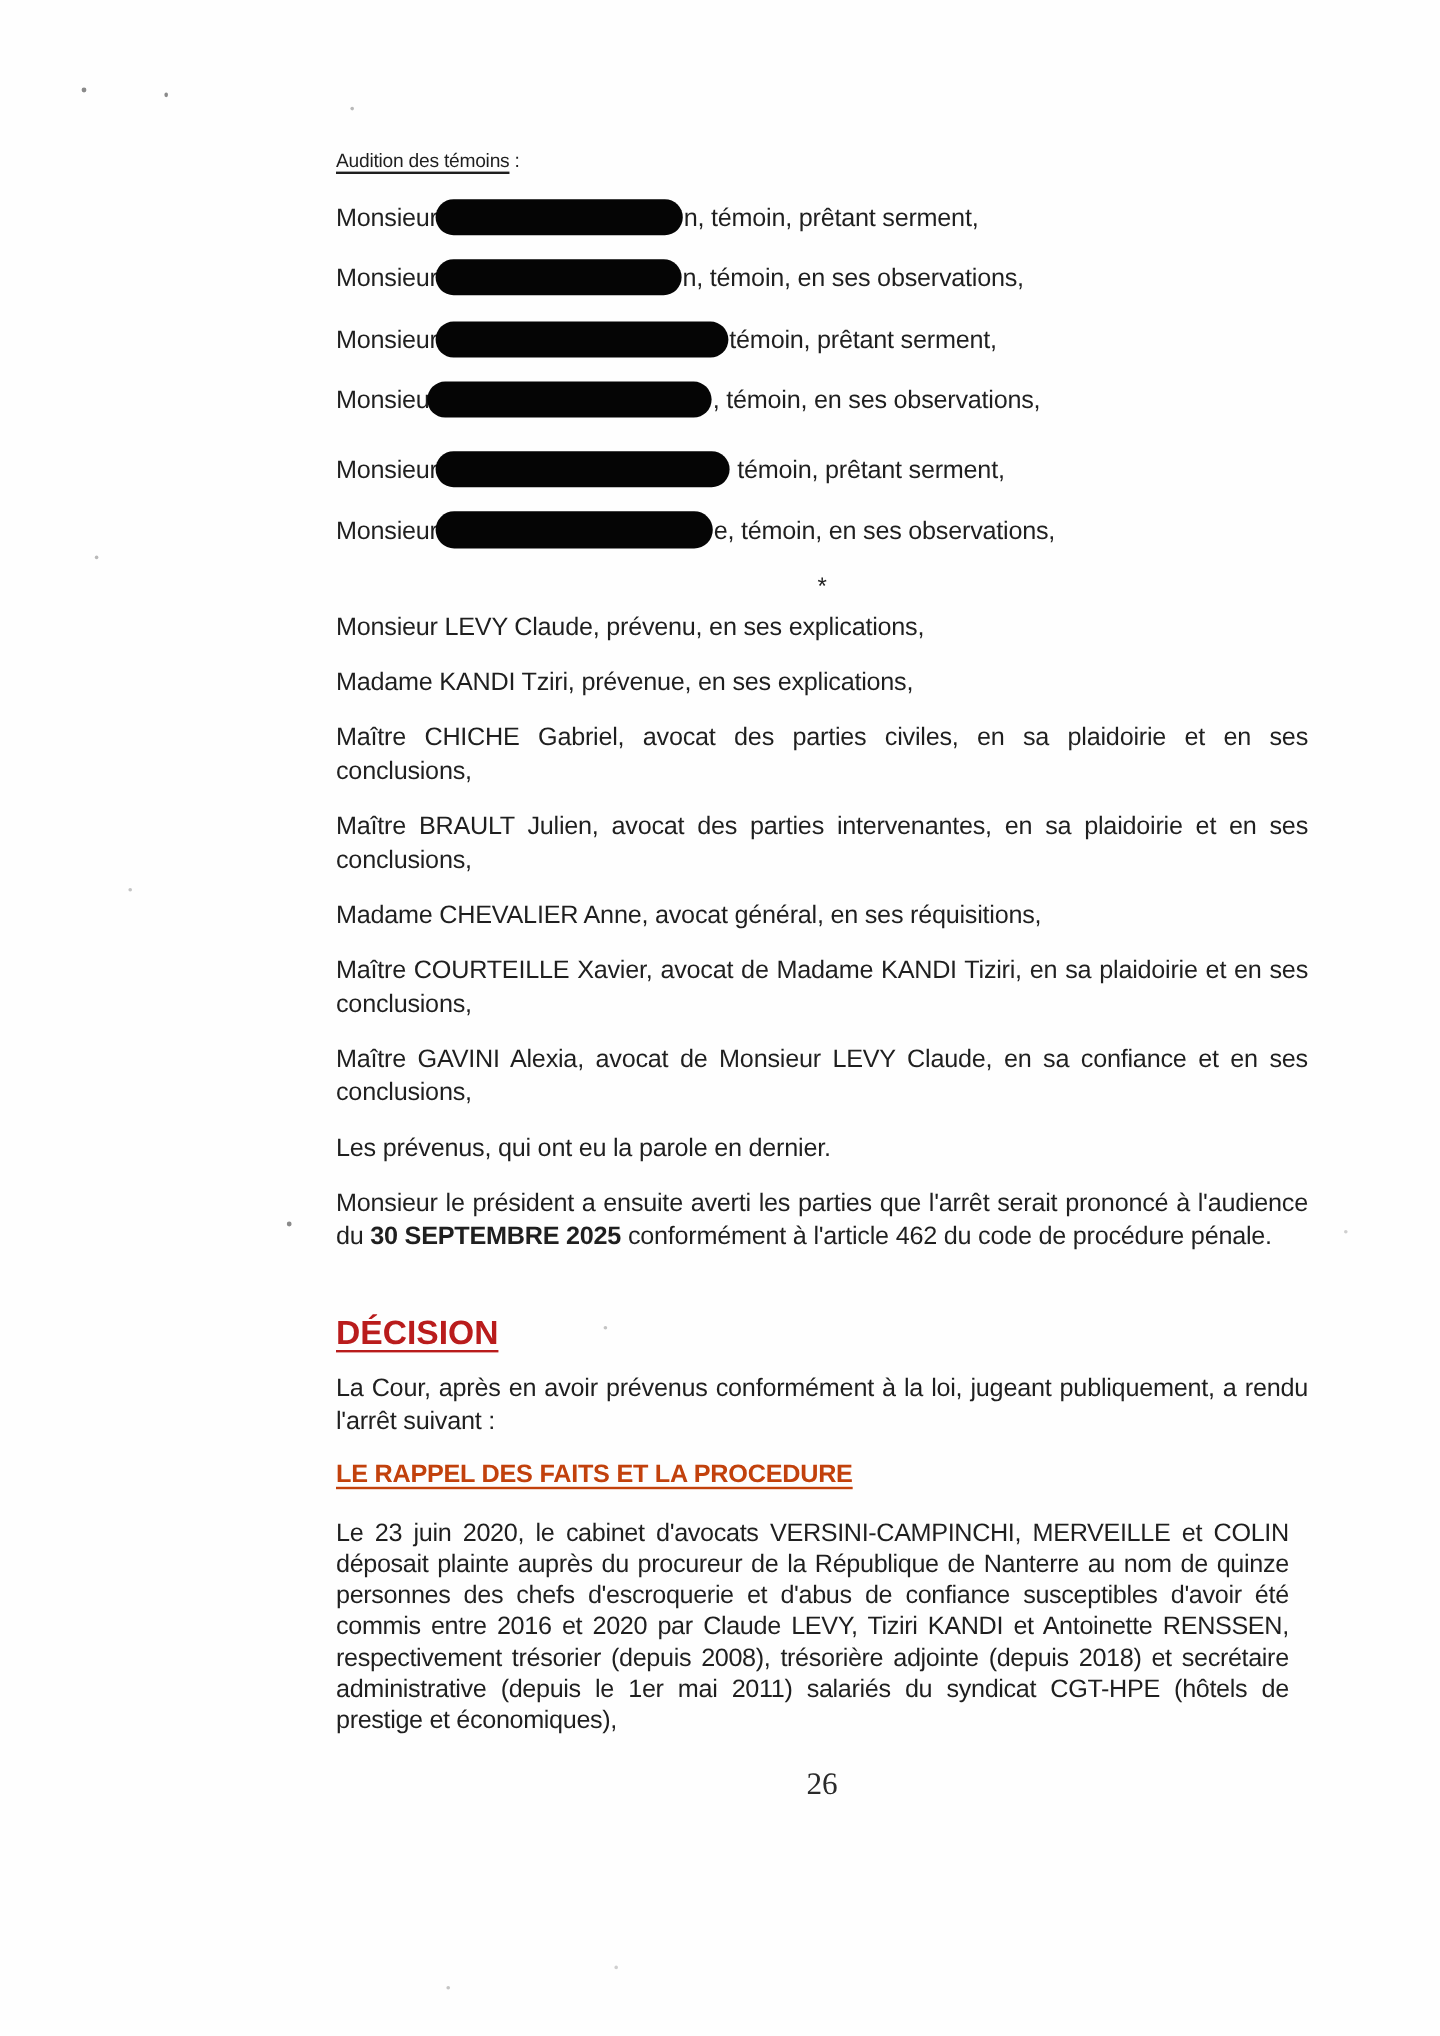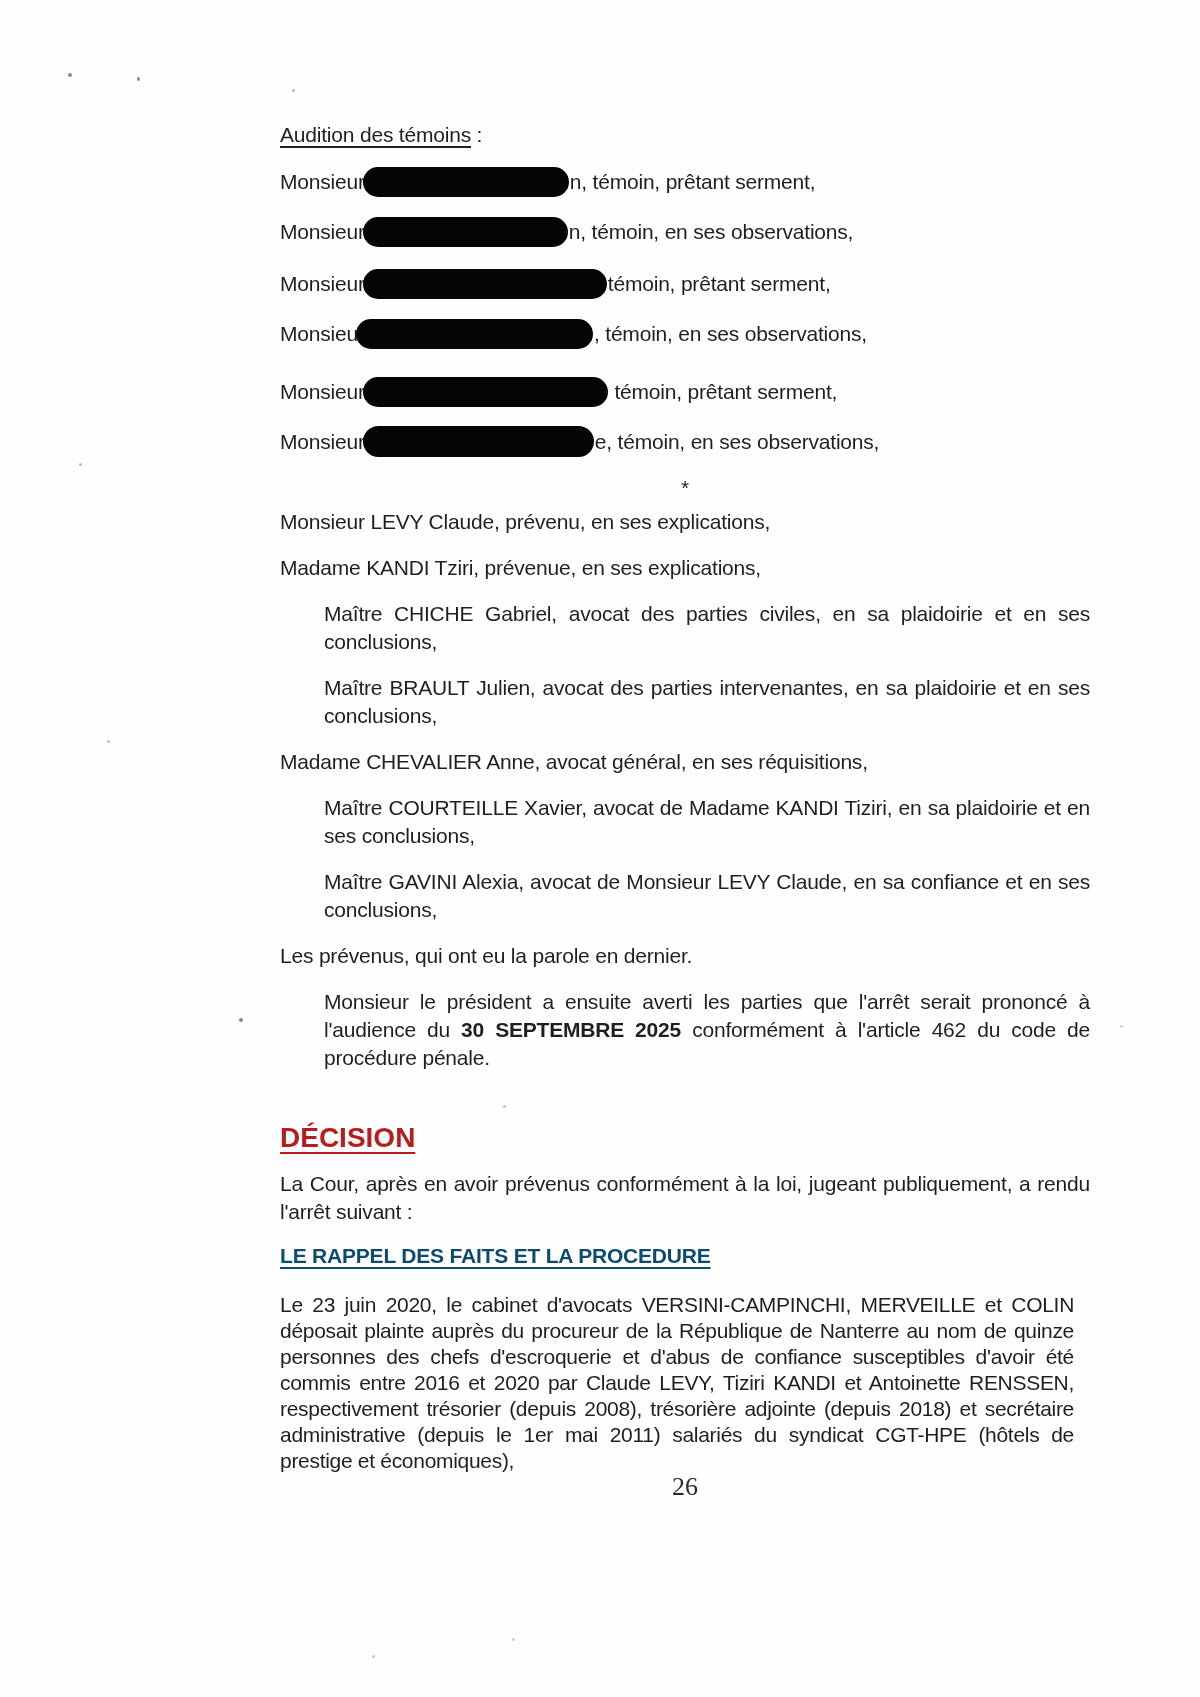--- a/index.html
+++ b/index.html
@@ -20,21 +20,21 @@
     position: absolute;
     left: 280px;
     top: 120px;
     width: 810px;
     font-size: 21px;
     letter-spacing: -0.2px;
     line-height: 28px;
   }
   
   .h-audition {
-    font-size: 21px;
+    font-size: 16px;
     font-weight: 400;
     margin: 0 0 16px 0;
     line-height: 30px;
   }
   .u-line {
     text-decoration: underline;
     text-decoration-thickness: 2px;
     text-underline-offset: 4px;
   }
   
@@ -65,37 +65,37 @@
     text-align: center;
     font-size: 20px;
     line-height: 24px;
     margin: 2px 0 8px 0;
     color: #222;
   }
   
   .para {
     margin: 0 0 18px 0;
   }
-  .just { text-align: justify; margin-left: 44px; }
+  .just { text-align: justify; }
   .h-decision {
     font-size: 28px;
     font-weight: 700;
     letter-spacing: 0;
     color: #b91c1c;
     margin: 48px 0 0 0;
     line-height: 36px;
   }
   .h-decision .u-line { text-underline-offset: 5px; }
   .intro { margin: 14px 0 0 0; }
   .h-rappel {
     font-size: 21px;
     font-weight: 700;
     margin: 16px 0 0 0;
     line-height: 28px;
-    color: #0c4a6e;
+    color: #c2410c;
   }
   .facts {
     margin: 22px 16px 0 0;
     line-height: 26px;
     letter-spacing: -0.3px;
   }
   .pagenum {
     position: absolute;
     left: 280px;
     top: 1472px;

